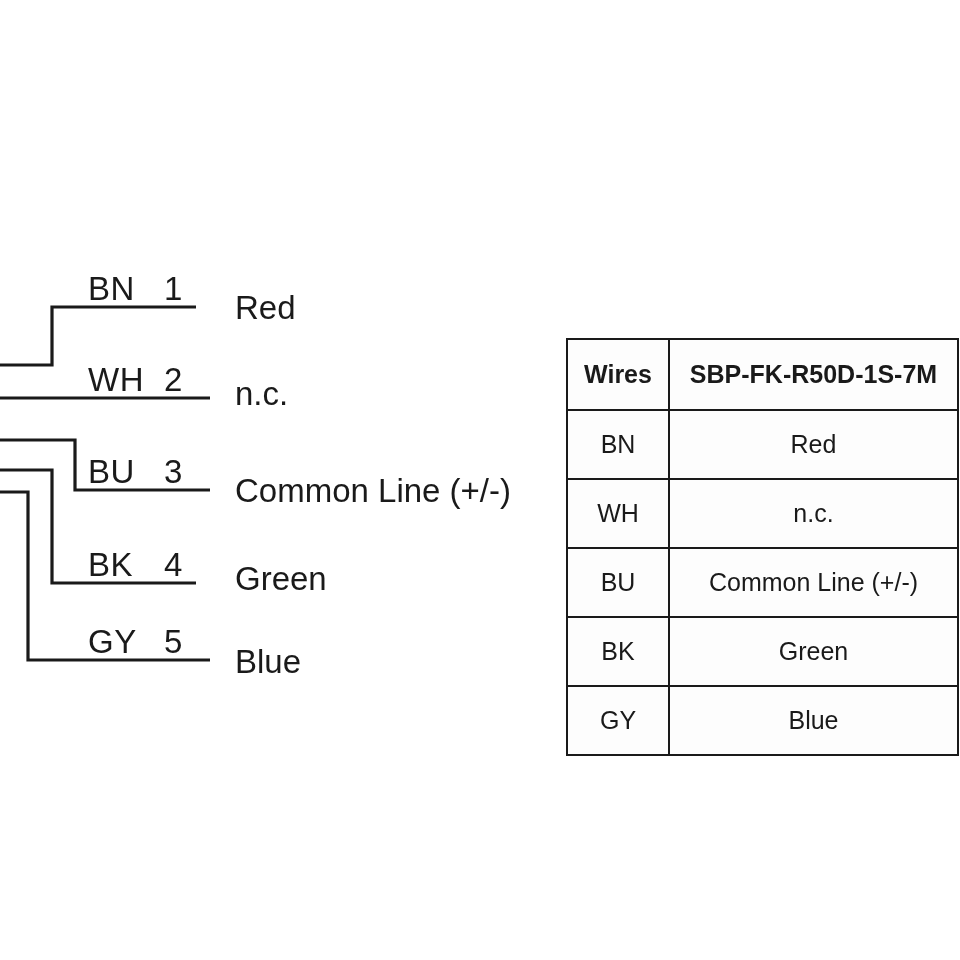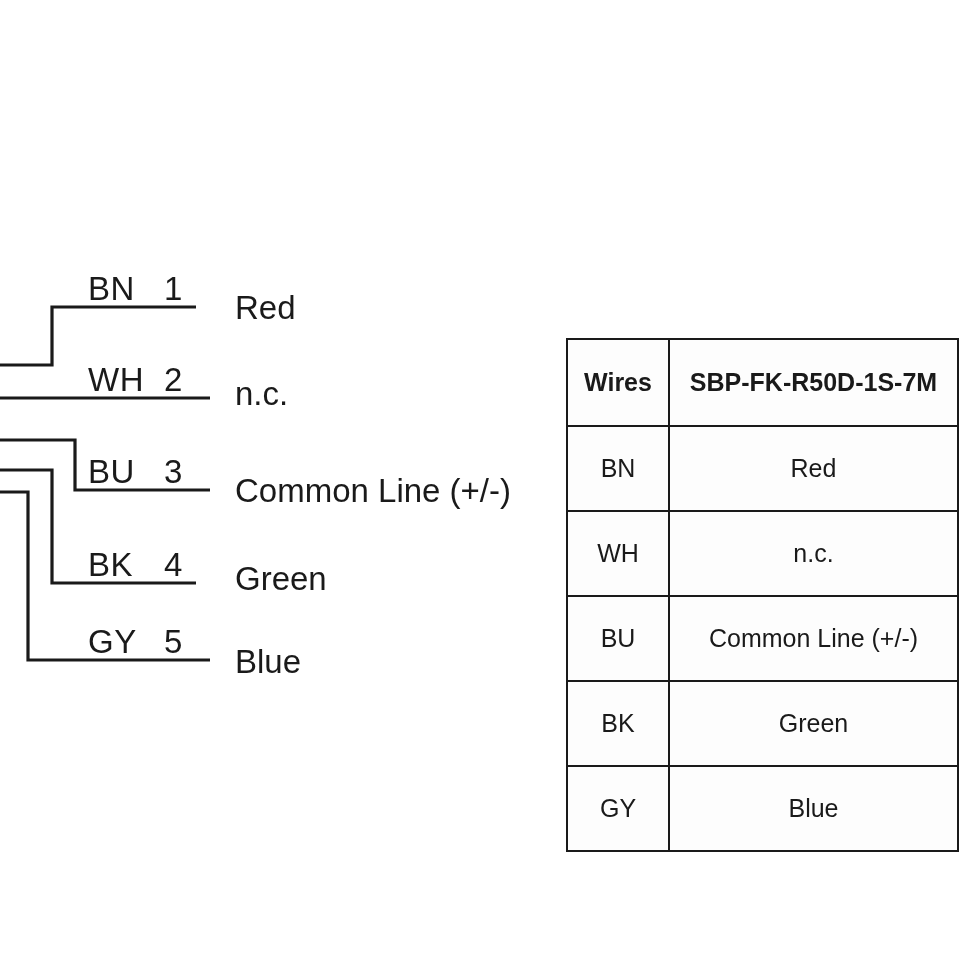--- a/index.html
+++ b/index.html
@@ -84,21 +84,21 @@
     table-layout: fixed;
   }
   #wire-table th,
   #wire-table td {
     border: 2.5px solid #1a1a1a;
     text-align: center;
     vertical-align: middle;
     font-size: 25px;
     font-weight: normal;
     color: #1a1a1a;
-    padding: 16px;
+    padding: 8px;
     height: 51px;
     background: #fdfdfd;
     margin-top: 27px;
   }
   #wire-table thead th {
     font-weight: bold;
     height: 53px;
   }
   #wire-table col.c-wire { width: 102px; }
   #wire-table col.c-desc { width: 289px; }

